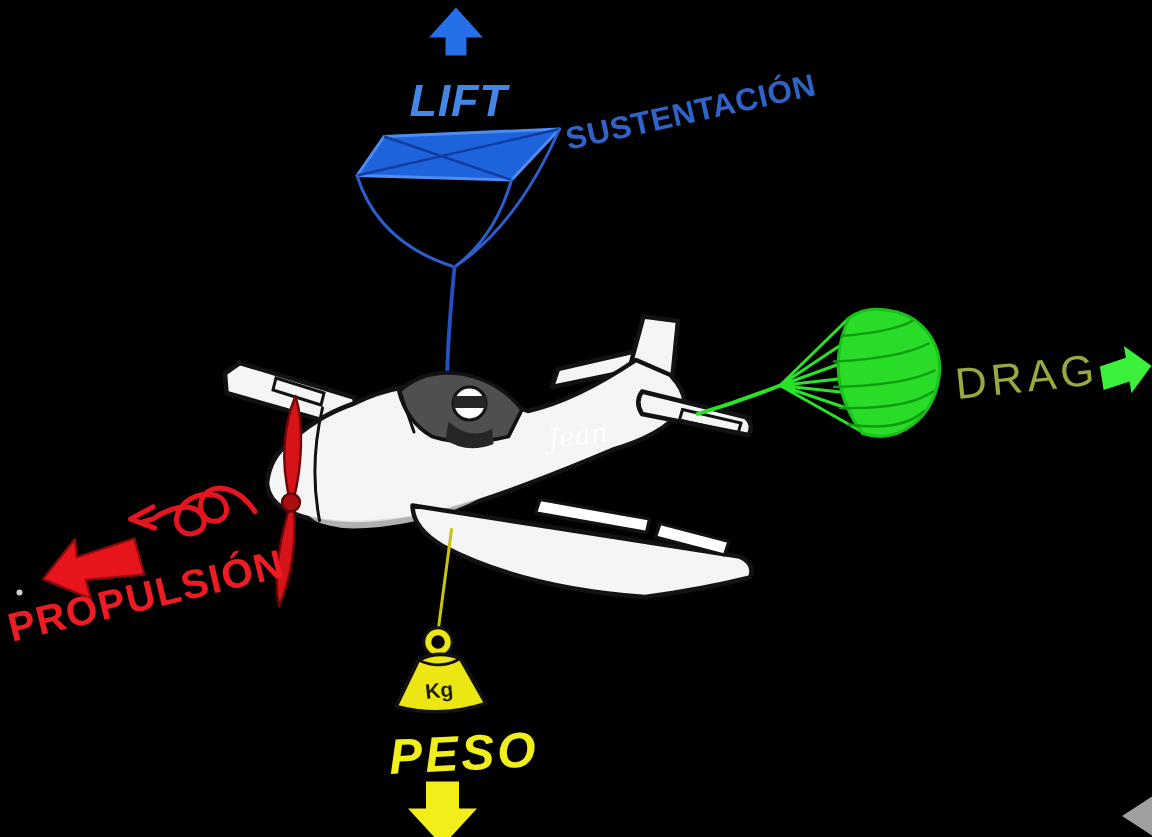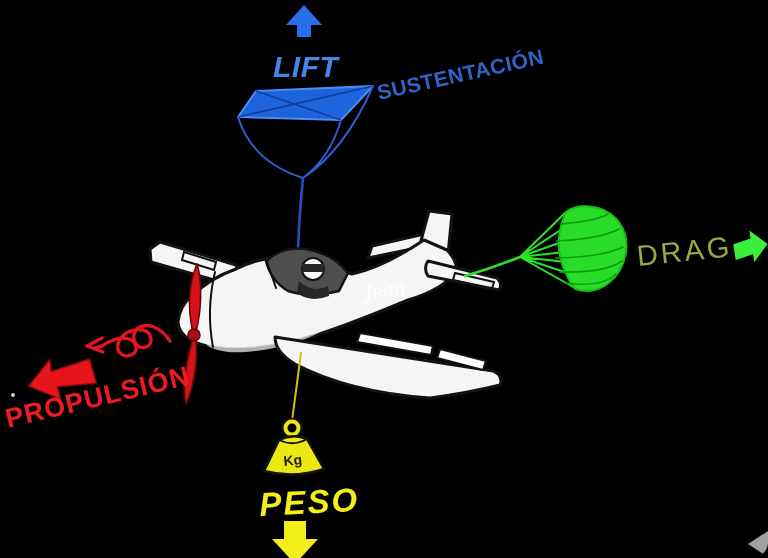--- a/index.html
+++ b/index.html
@@ -1,16 +1,16 @@
 <!DOCTYPE html>
 <html><head>
 <meta charset="utf-8">
 <style>
   html,body{margin:0;padding:0;background:#000;}
-  .stage{position:relative;width:768px;height:558px;background:#000;overflow:hidden;font-family:"Liberation Sans",sans-serif;border-radius:16px;}
+  .stage{position:relative;width:768px;height:558px;background:#000;overflow:hidden;font-family:"Liberation Sans",sans-serif;}
   svg{position:absolute;inset:0;display:block;}
 
   
   .white-part{fill:#f5f5f5;stroke:#121212;stroke-width:3;stroke-linejoin:round;}
   .thin-line{fill:none;stroke:#121212;stroke-width:2;stroke-linecap:round;}
   .panel{fill:#ffffff;stroke:#121212;stroke-width:2.2;stroke-linejoin:round;}
   .shade{fill:#d9d9d9;stroke:none;opacity:.8;}
   .canopy{stroke:#121212;stroke-width:2.5;stroke-linejoin:round;}
   .pilot-head{fill:#fdfdfd;stroke:#121212;stroke-width:2;}
   .pilot-dark{fill:#262626;stroke:none;}

